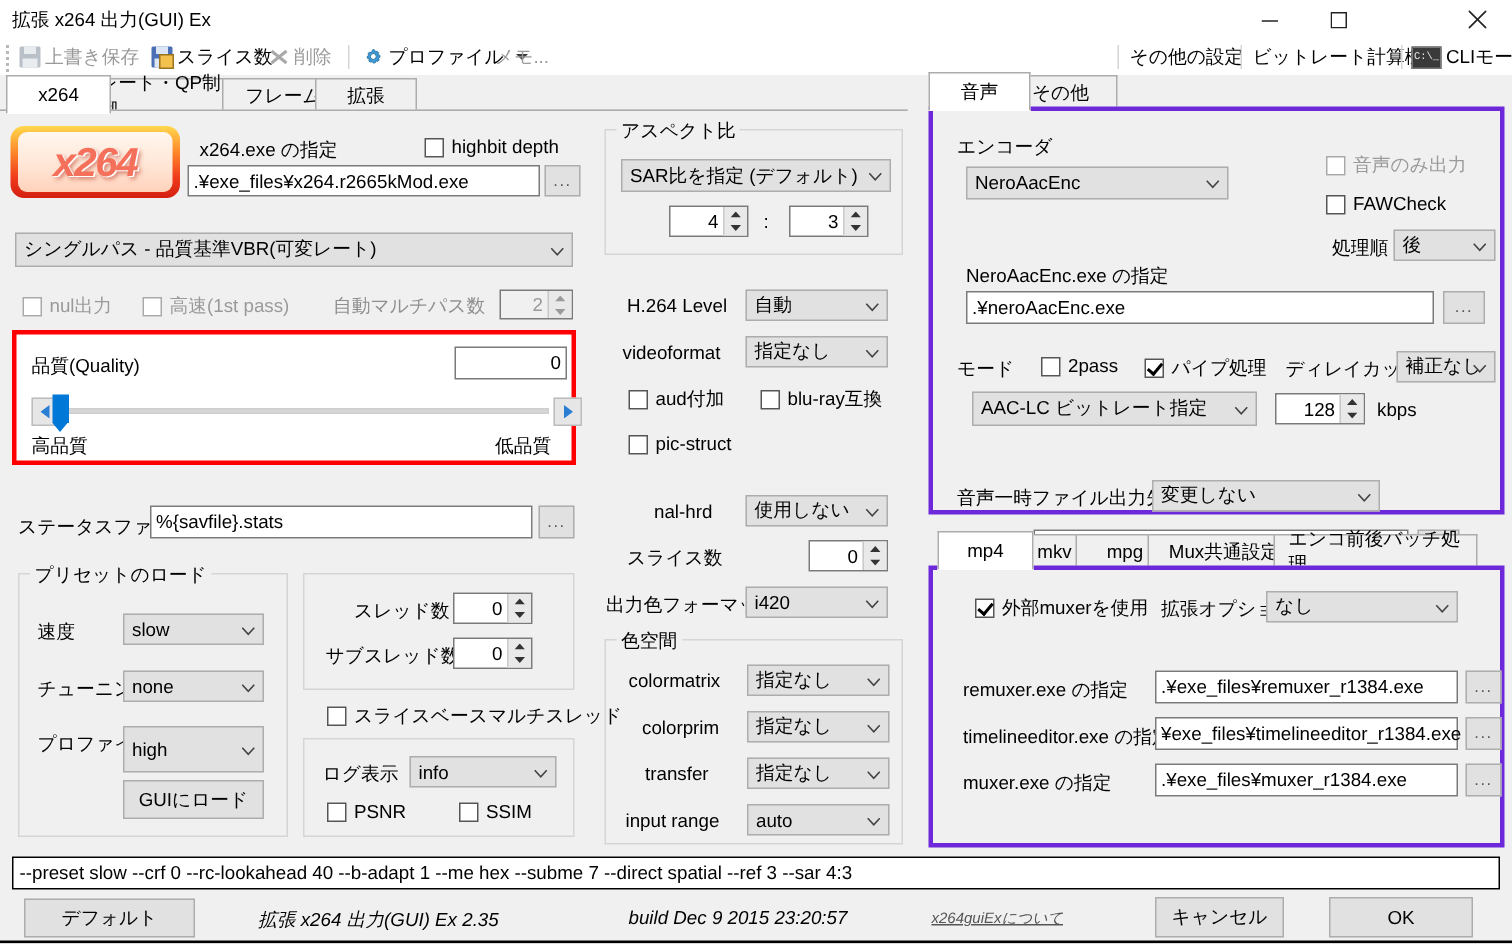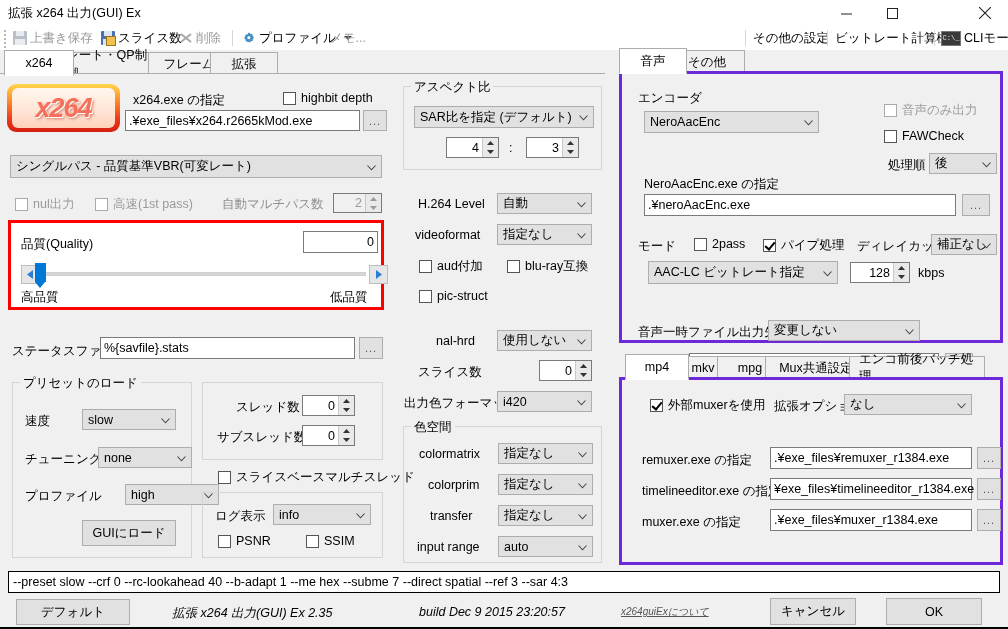--- a/index.html
+++ b/index.html
@@ -421,30 +421,30 @@
       <div class="lbl" style="left:12px;top:30px;">速度</div>
       <div class="combo" style="left:69px;top:26px;width:94px;height:21px;">
         <span>slow</span>
         <span class="chev">
             <svg width="9" height="6" viewBox="0 0 9 6">
               <polyline points="0.5,0.5 4.5,4.8 8.5,0.5" fill="none" stroke="#444" stroke-width="1.1"></polyline>
             </svg>
           </span>
       </div>
       <div class="lbl" style="left:12px;top:68px;">チューニング</div>
-      <div class="combo" style="left:69px;top:64px;width:94px;height:21px;margin-left:16px;">
+      <div class="combo" style="left:69px;top:64px;width:94px;height:21px;">
         <span>none</span>
         <span class="chev">
             <svg width="9" height="6" viewBox="0 0 9 6">
               <polyline points="0.5,0.5 4.5,4.8 8.5,0.5" fill="none" stroke="#444" stroke-width="1.1"></polyline>
             </svg>
           </span>
       </div>
       <div class="lbl" style="left:12px;top:105px;">プロファイル</div>
-      <div class="combo" style="left:69px;top:101px;width:94px;height:21px;margin-left:43px;">
+      <div class="combo" style="left:69px;top:101px;width:94px;height:31px;">
         <span>high</span>
         <span class="chev">
             <svg width="9" height="6" viewBox="0 0 9 6">
               <polyline points="0.5,0.5 4.5,4.8 8.5,0.5" fill="none" stroke="#444" stroke-width="1.1"></polyline>
             </svg>
           </span>
       </div>
       <div class="btn3d" style="left:69px;top:137px;width:94px;height:26px;">GUIにロード</div>
     </div>
 

